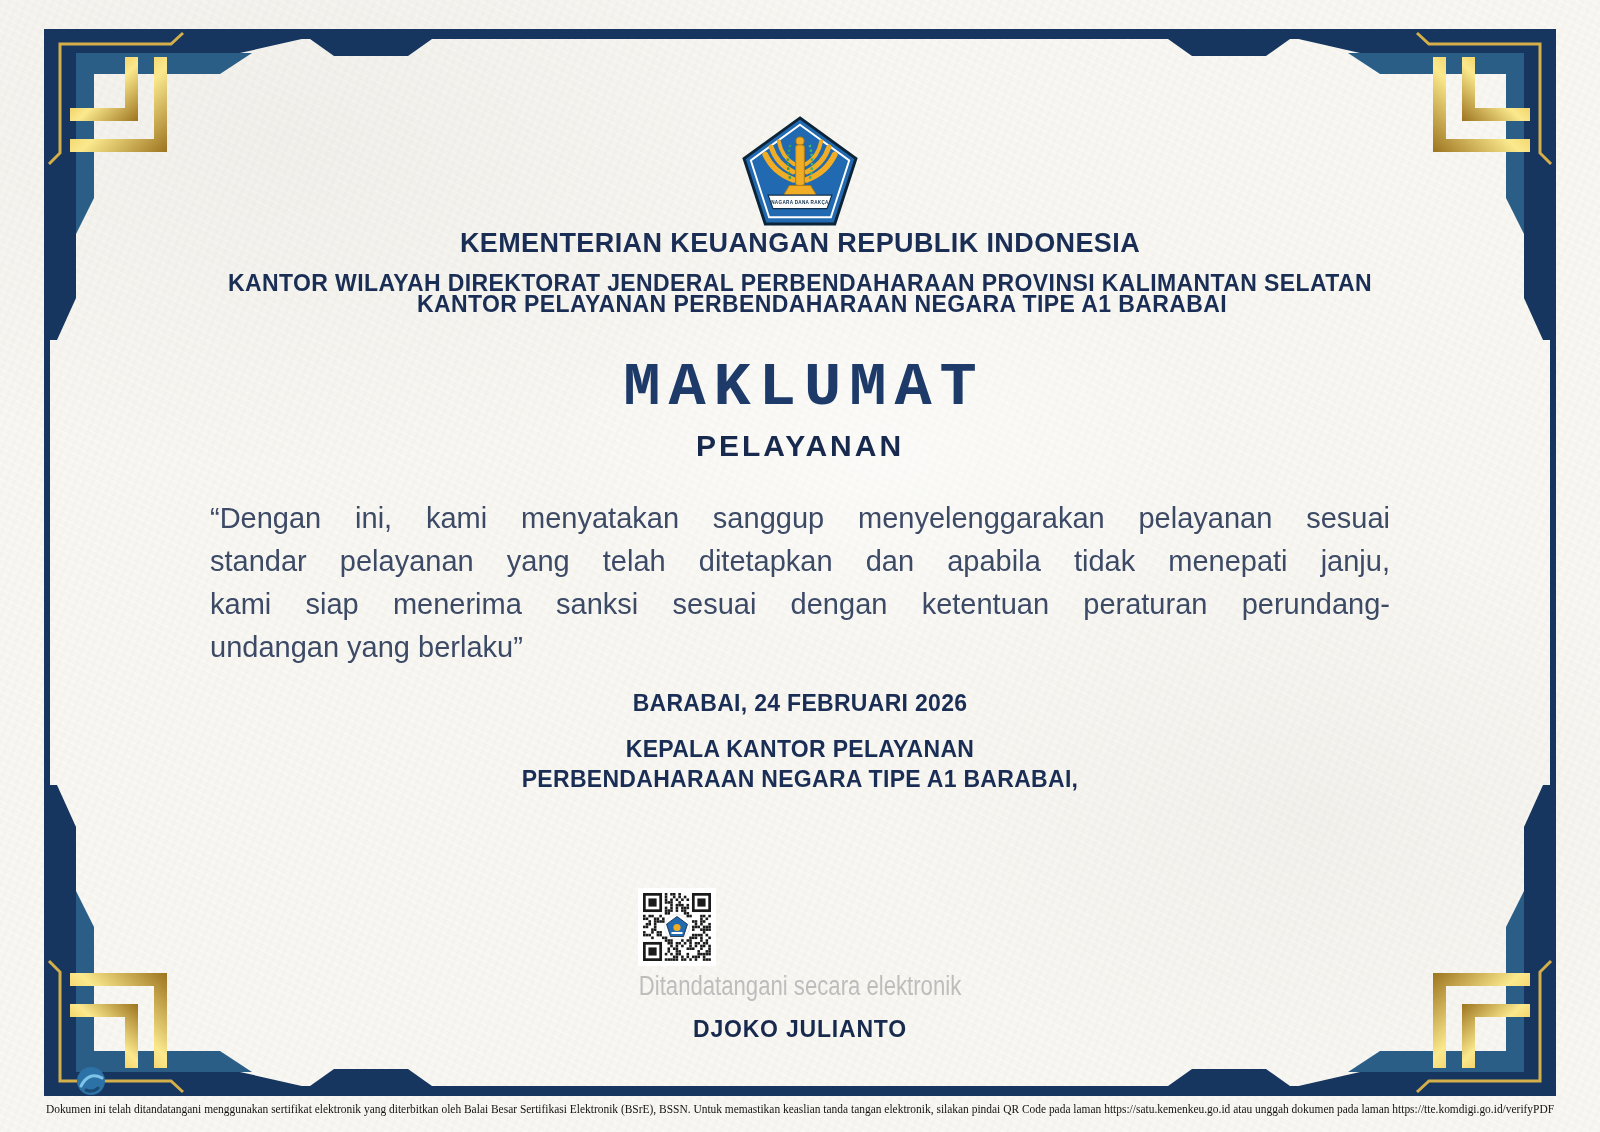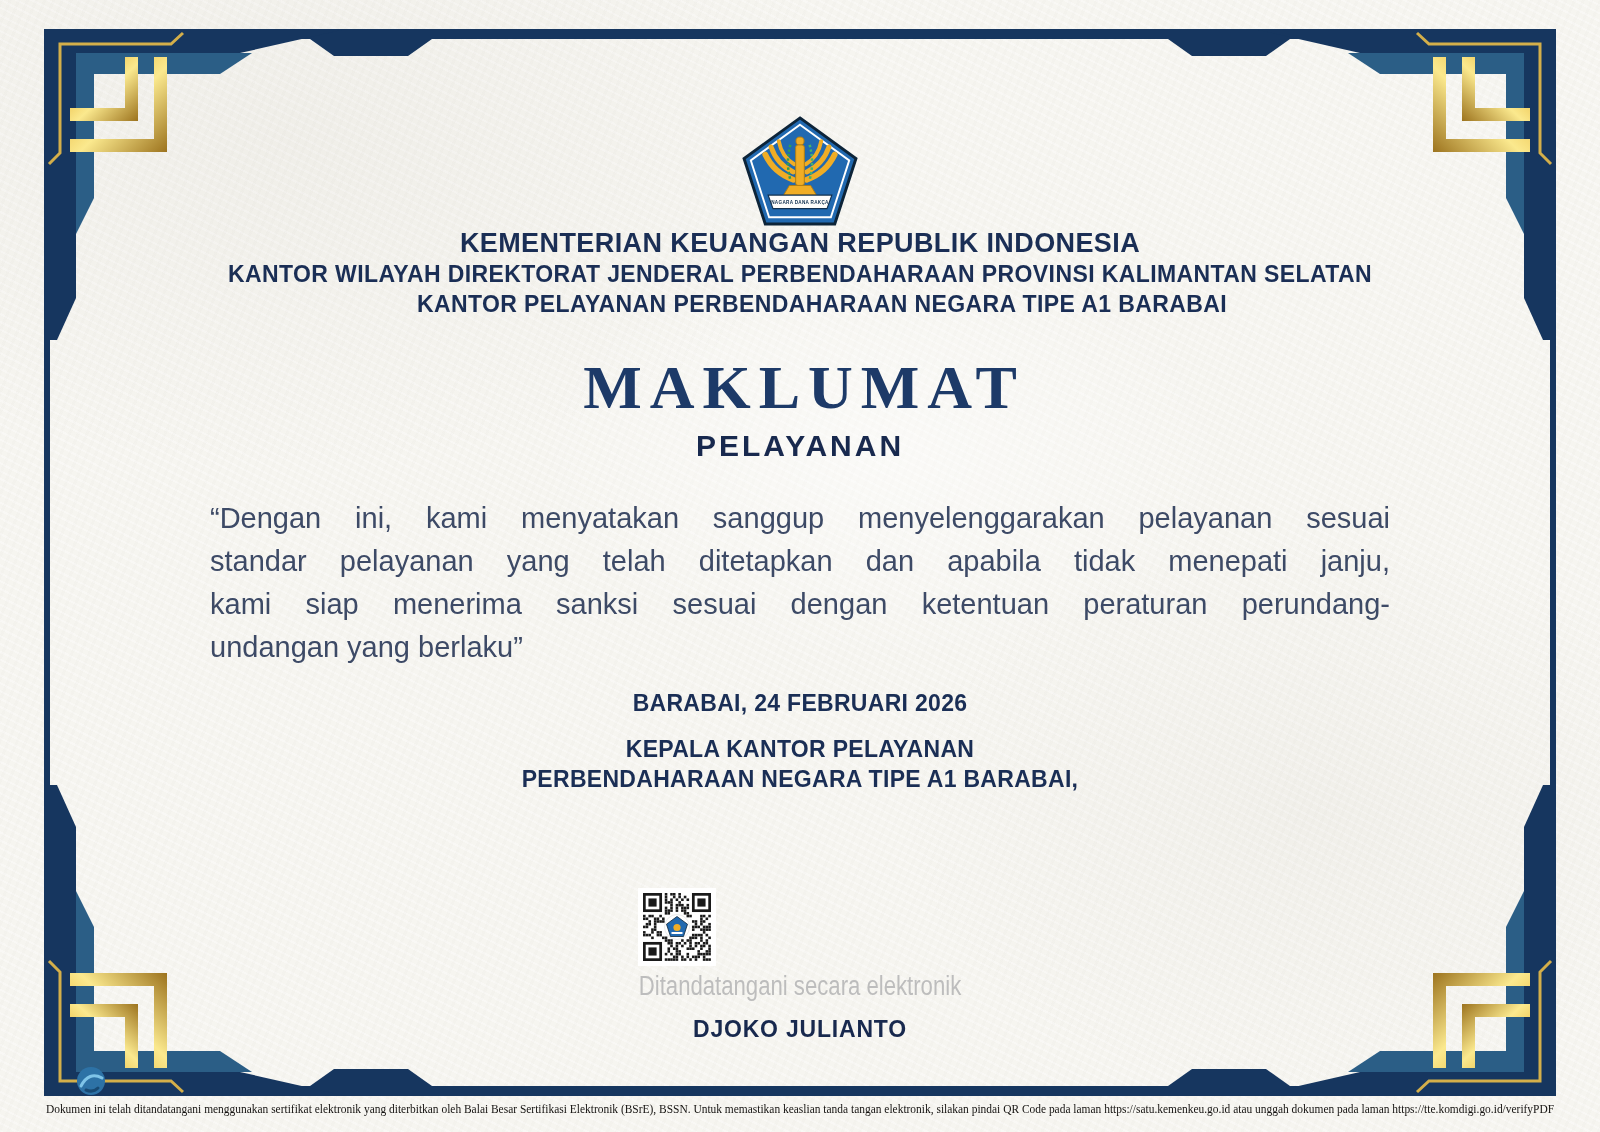--- a/index.html
+++ b/index.html
@@ -15,24 +15,24 @@
       radial-gradient(ellipse 700px 480px at 82% 72%, rgba(120,110,90,.045), transparent 60%),
       radial-gradient(ellipse 500px 300px at 55% 40%, rgba(255,255,255,.5), transparent 70%),
       repeating-linear-gradient(113deg, rgba(90,85,70,.016) 0 3px, transparent 3px 8px),
       repeating-linear-gradient(27deg, rgba(255,255,255,.35) 0 2px, transparent 2px 7px);
   }
   .border-svg{position:absolute;inset:0;z-index:1;pointer-events:none;}
   .layer{position:absolute;z-index:2;}
   .ctext{left:0;right:0;text-align:center;}
   .navy{color:#1a2e55;}
   .hdr1{top:228px;font-size:27px;font-weight:bold;letter-spacing:.4px;}
-  .hdr2{top:261px;font-size:23px;font-weight:bold;letter-spacing:.4px;}
+  .hdr2{top:270px;font-size:23px;font-weight:bold;letter-spacing:.4px;}
   .hdr3{top:291px;font-size:23px;font-weight:bold;letter-spacing:.4px;padding-left:44px;}
   .doc-title{
-    top:352px;font-family:Liberation Serif, serif;font-weight:bold;
+    top:352px;font-family:Liberation Mono, monospace;font-weight:bold;
     font-size:62px;letter-spacing:8px;color:#1d3a68;text-indent:8px;
   }
   .doc-subtitle{top:429px;font-size:30px;font-weight:bold;letter-spacing:3px;color:#18294e;}
   .pledge{left:210px;top:497px;width:1180px;color:#3d4a66;font-size:29px;}
   .pledge-line{line-height:43px;text-align:justify;text-align-last:justify;white-space:normal;}
   .pledge-line.last{text-align:left;text-align-last:left;}
   .place-date{top:690px;font-size:23px;font-weight:bold;letter-spacing:.3px;}
   .signer1{top:736px;font-size:23px;font-weight:bold;letter-spacing:.3px;}
   .signer2{top:766px;font-size:23px;font-weight:bold;letter-spacing:.3px;text-align:center;}
   .qr-wrap{left:638px;top:888px;width:78px;height:78px;background:#fff;}

